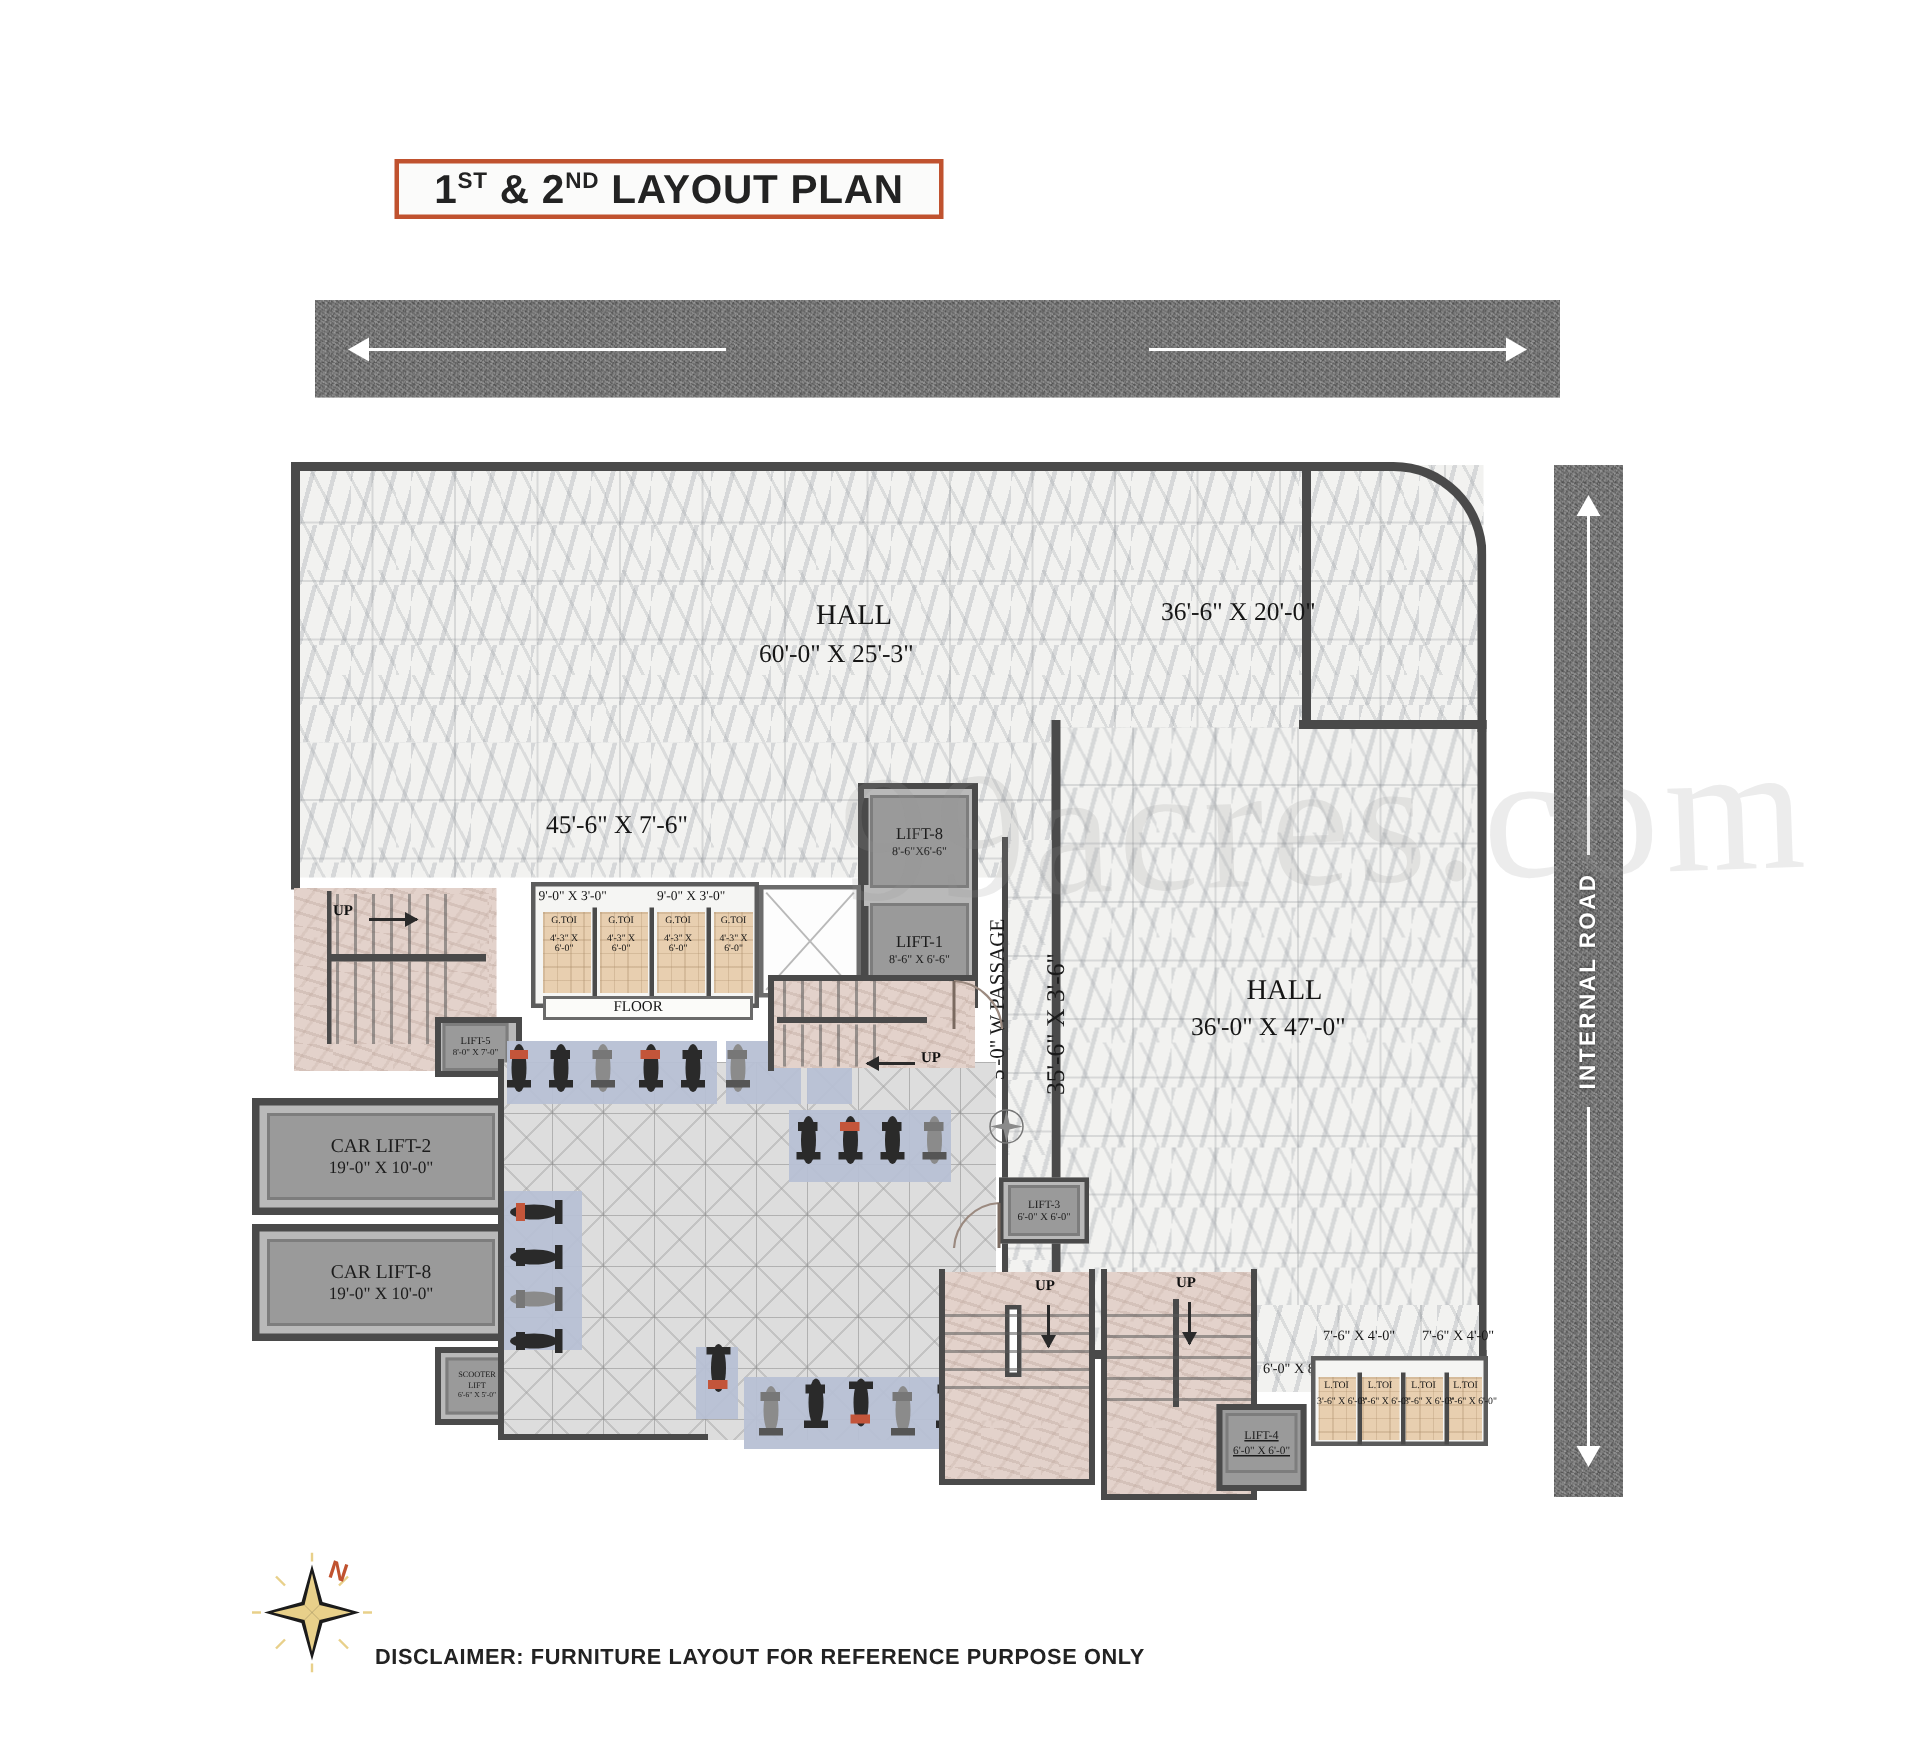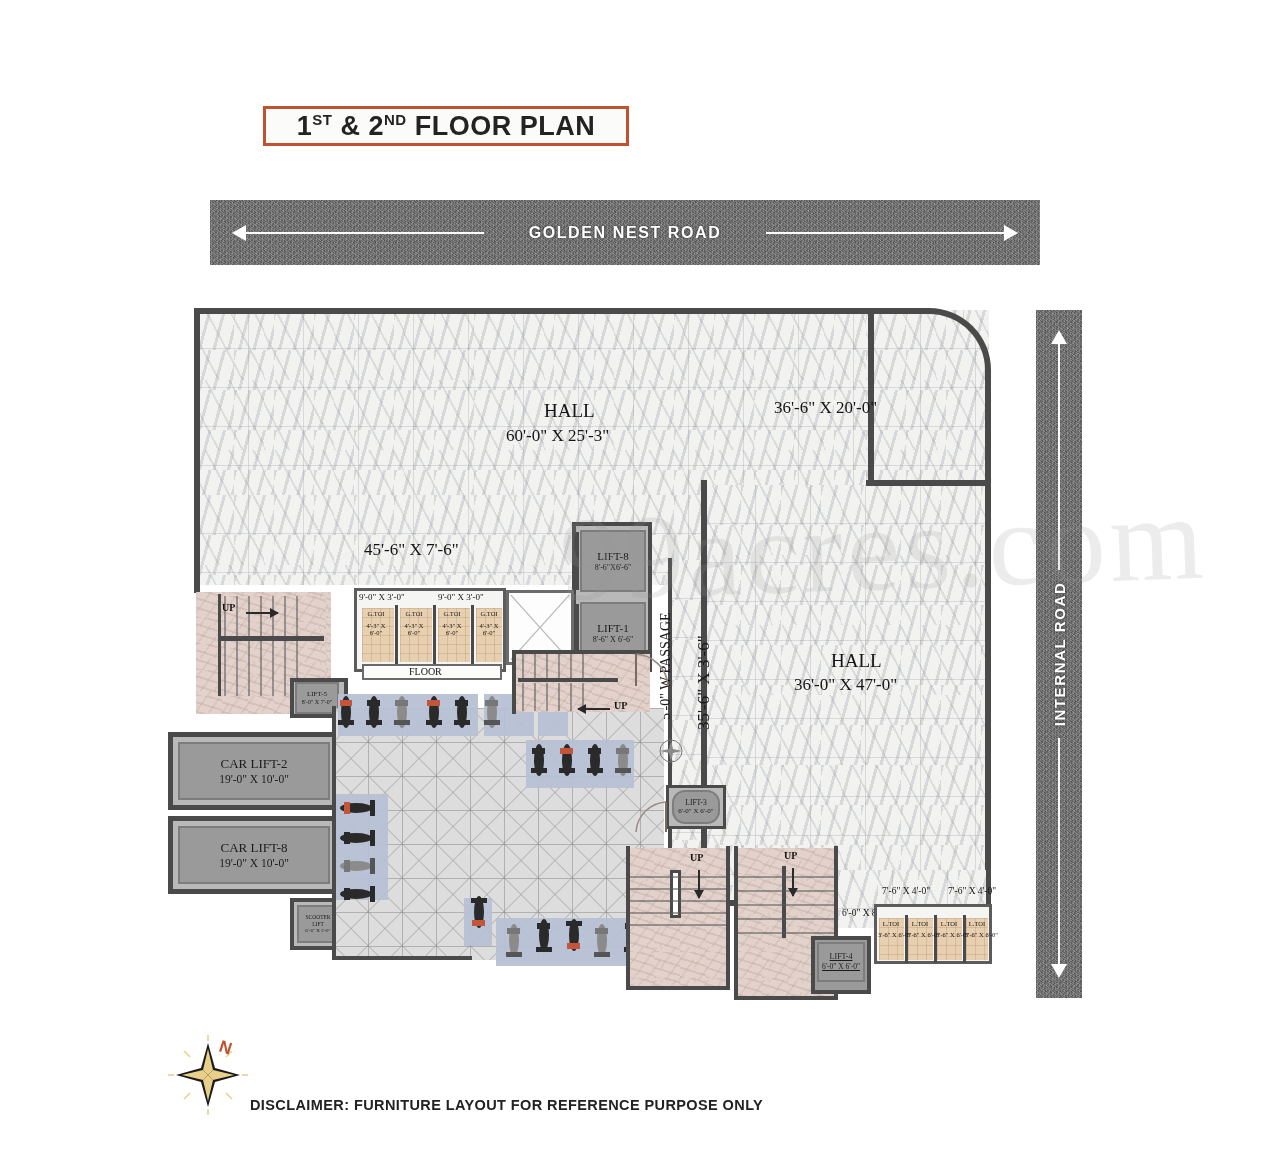--- a/index.html
+++ b/index.html
@@ -124,31 +124,30 @@
 
   .wm{position:absolute;left:560px;top:480px;font-size:120px;color:rgba(150,150,150,.18);
     font-family:"Liberation Serif",serif;letter-spacing:4px;pointer-events:none;
     transform:rotate(-2deg);}
 </style>
 </head>
 <body>
 
 <div class="title-box">
   <div class="title-text">
-    <span>1</span><sup>ST</sup><span> &amp; 2</span><sup>ND</sup><span> FLOOR PLAN</span>
+    <span>1</span><sup>ST</sup><span> &amp; 2</span><sup>ND</sup><span> LAYOUT PLAN</span>
   </div>
 </div>
 
 <div class="road" id="road-top">
   <div class="grain"></div>
   <div class="hline" style="left:34px;width:240px;"></div>
   <div class="hline" style="right:34px;width:240px;"></div>
   <div class="arrowL"></div>
   <div class="arrowR"></div>
-  <div class="road-label" id="road-top-label">GOLDEN NEST ROAD</div>
 </div>
 
 <div class="road" id="road-right">
   <div class="grain"></div>
   <div class="vline" style="top:30px;height:230px;"></div>
   <div class="vline" style="bottom:30px;height:230px;"></div>
   <div class="arrowU"></div>
   <div class="arrowD"></div>
   <div class="road-label" id="road-right-label">INTERNAL ROAD</div>
 </div>
@@ -405,21 +404,21 @@
   <div class="step" style="left:356px;top:383px;width:1.5px;height:28px;"></div>
   <div class="step" style="left:368px;top:383px;width:1.5px;height:28px;"></div>
   <div class="step" style="left:380px;top:383px;width:1.5px;height:28px;"></div>
   <div class="step" style="left:392px;top:383px;width:1.5px;height:28px;"></div>
   <div class="step" style="left:404px;top:383px;width:1.5px;height:28px;"></div>
   <div class="step" style="left:416px;top:383px;width:1.5px;height:28px;"></div>
   <div class="up-label" style="left:448px;top:400px;">UP</div>
   <div class="arrow-left" style="left:412px;top:408px;width:32px;"></div>
 
   <div class="outline" style="left:500px;top:485px;width:60px;height:44px;background:#b9b9b9;border-width:3px;"></div>
-  <div class="lift-box" style="left:506px;top:490px;width:48px;height:34px;border-radius:13px;">
+  <div class="lift-box" style="left:506px;top:490px;width:48px;height:34px;">
     <div style="font-size:7.5px">LIFT-3</div>
     <div style="font-size:7px">6'-0" X 6'-0"</div>
   </div>
 
   <div class="stone" style="left:462px;top:548px;width:100px;height:140px;"></div>
   <div class="wall" style="left:460px;top:546px;width:4px;height:144px;"></div>
   <div class="wall" style="left:560px;top:546px;width:4px;height:144px;"></div>
   <div class="wall" style="left:460px;top:686px;width:104px;height:4px;"></div>
   <div style="position:absolute;left:504px;top:570px;width:11px;height:48px;background:#fff;border:3px solid #4a4a4a;box-sizing:border-box;"></div>
   <div class="step" style="left:464px;top:576px;width:96px;height:1.5px;"></div>

